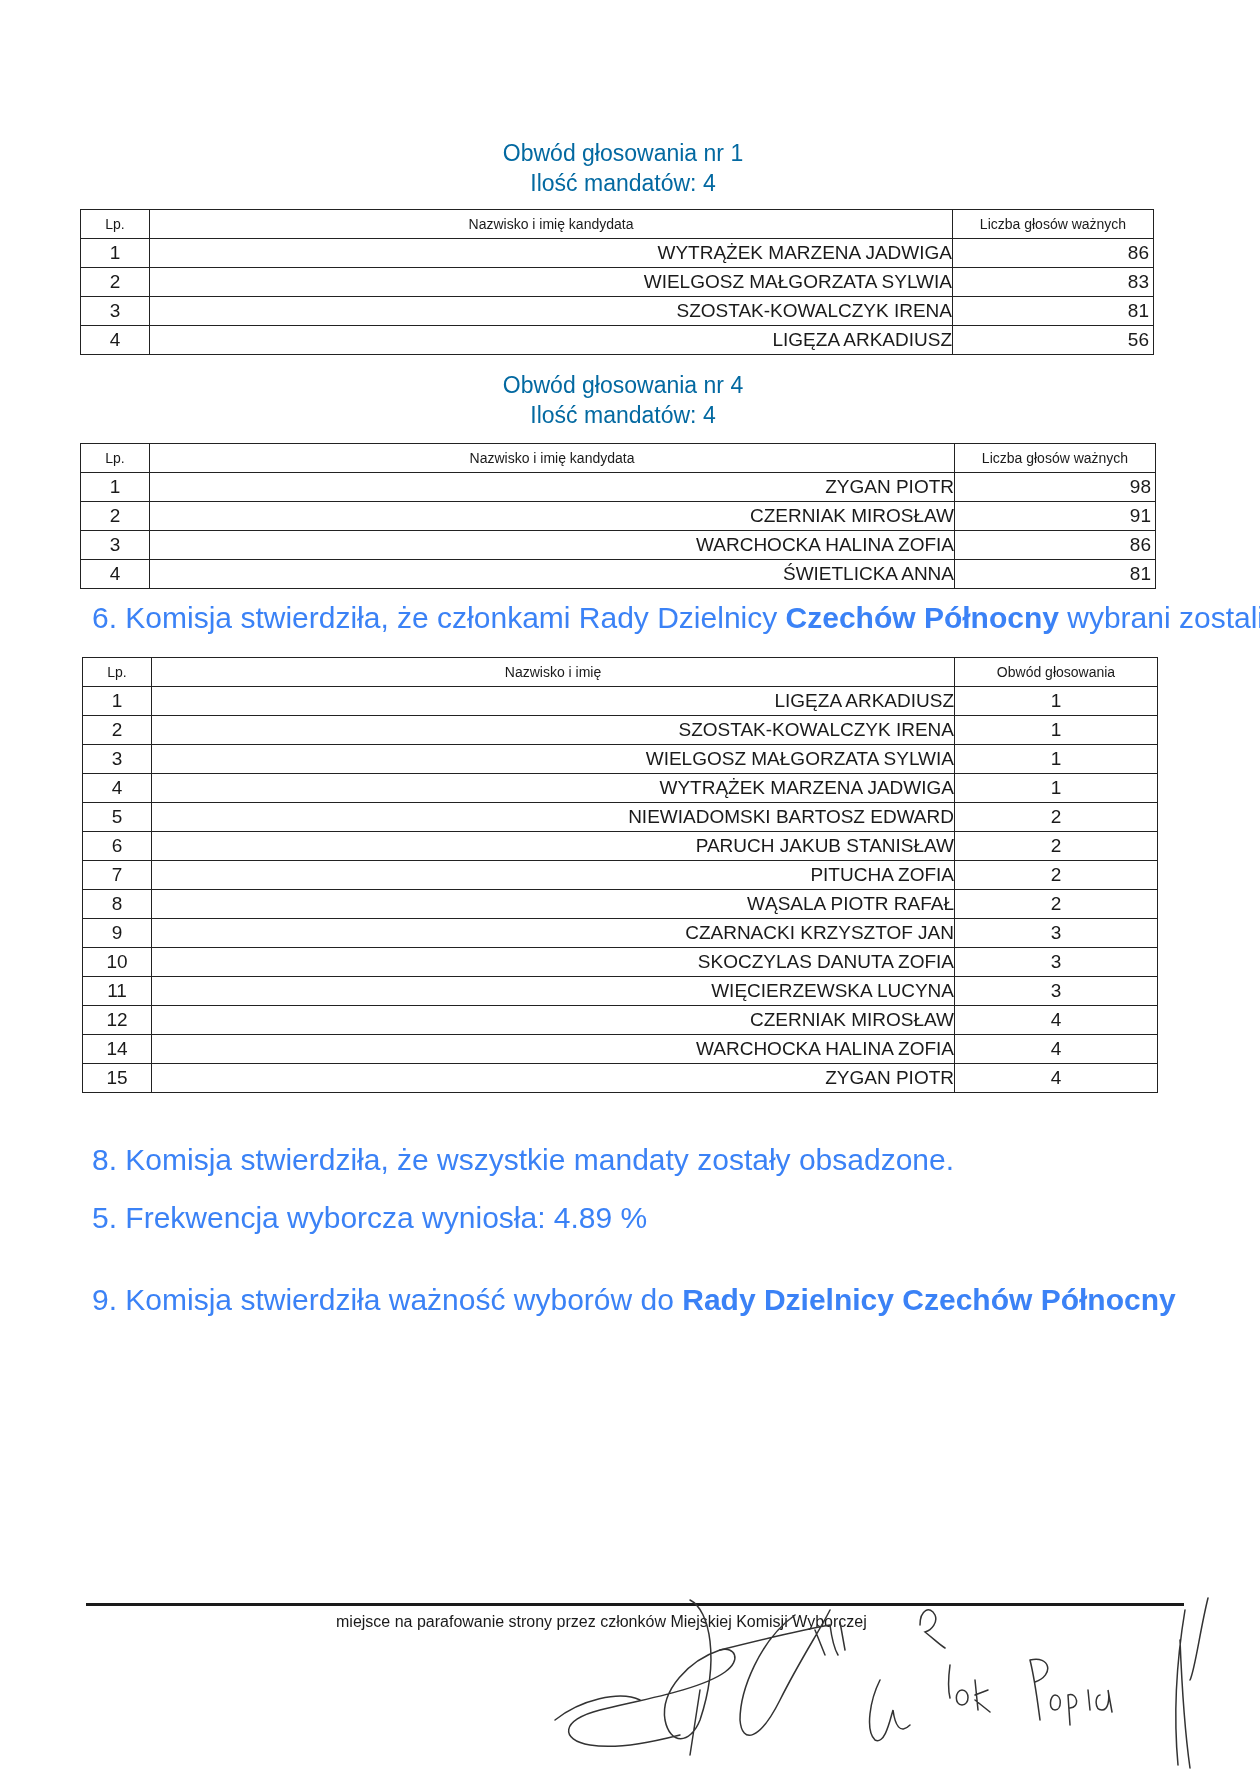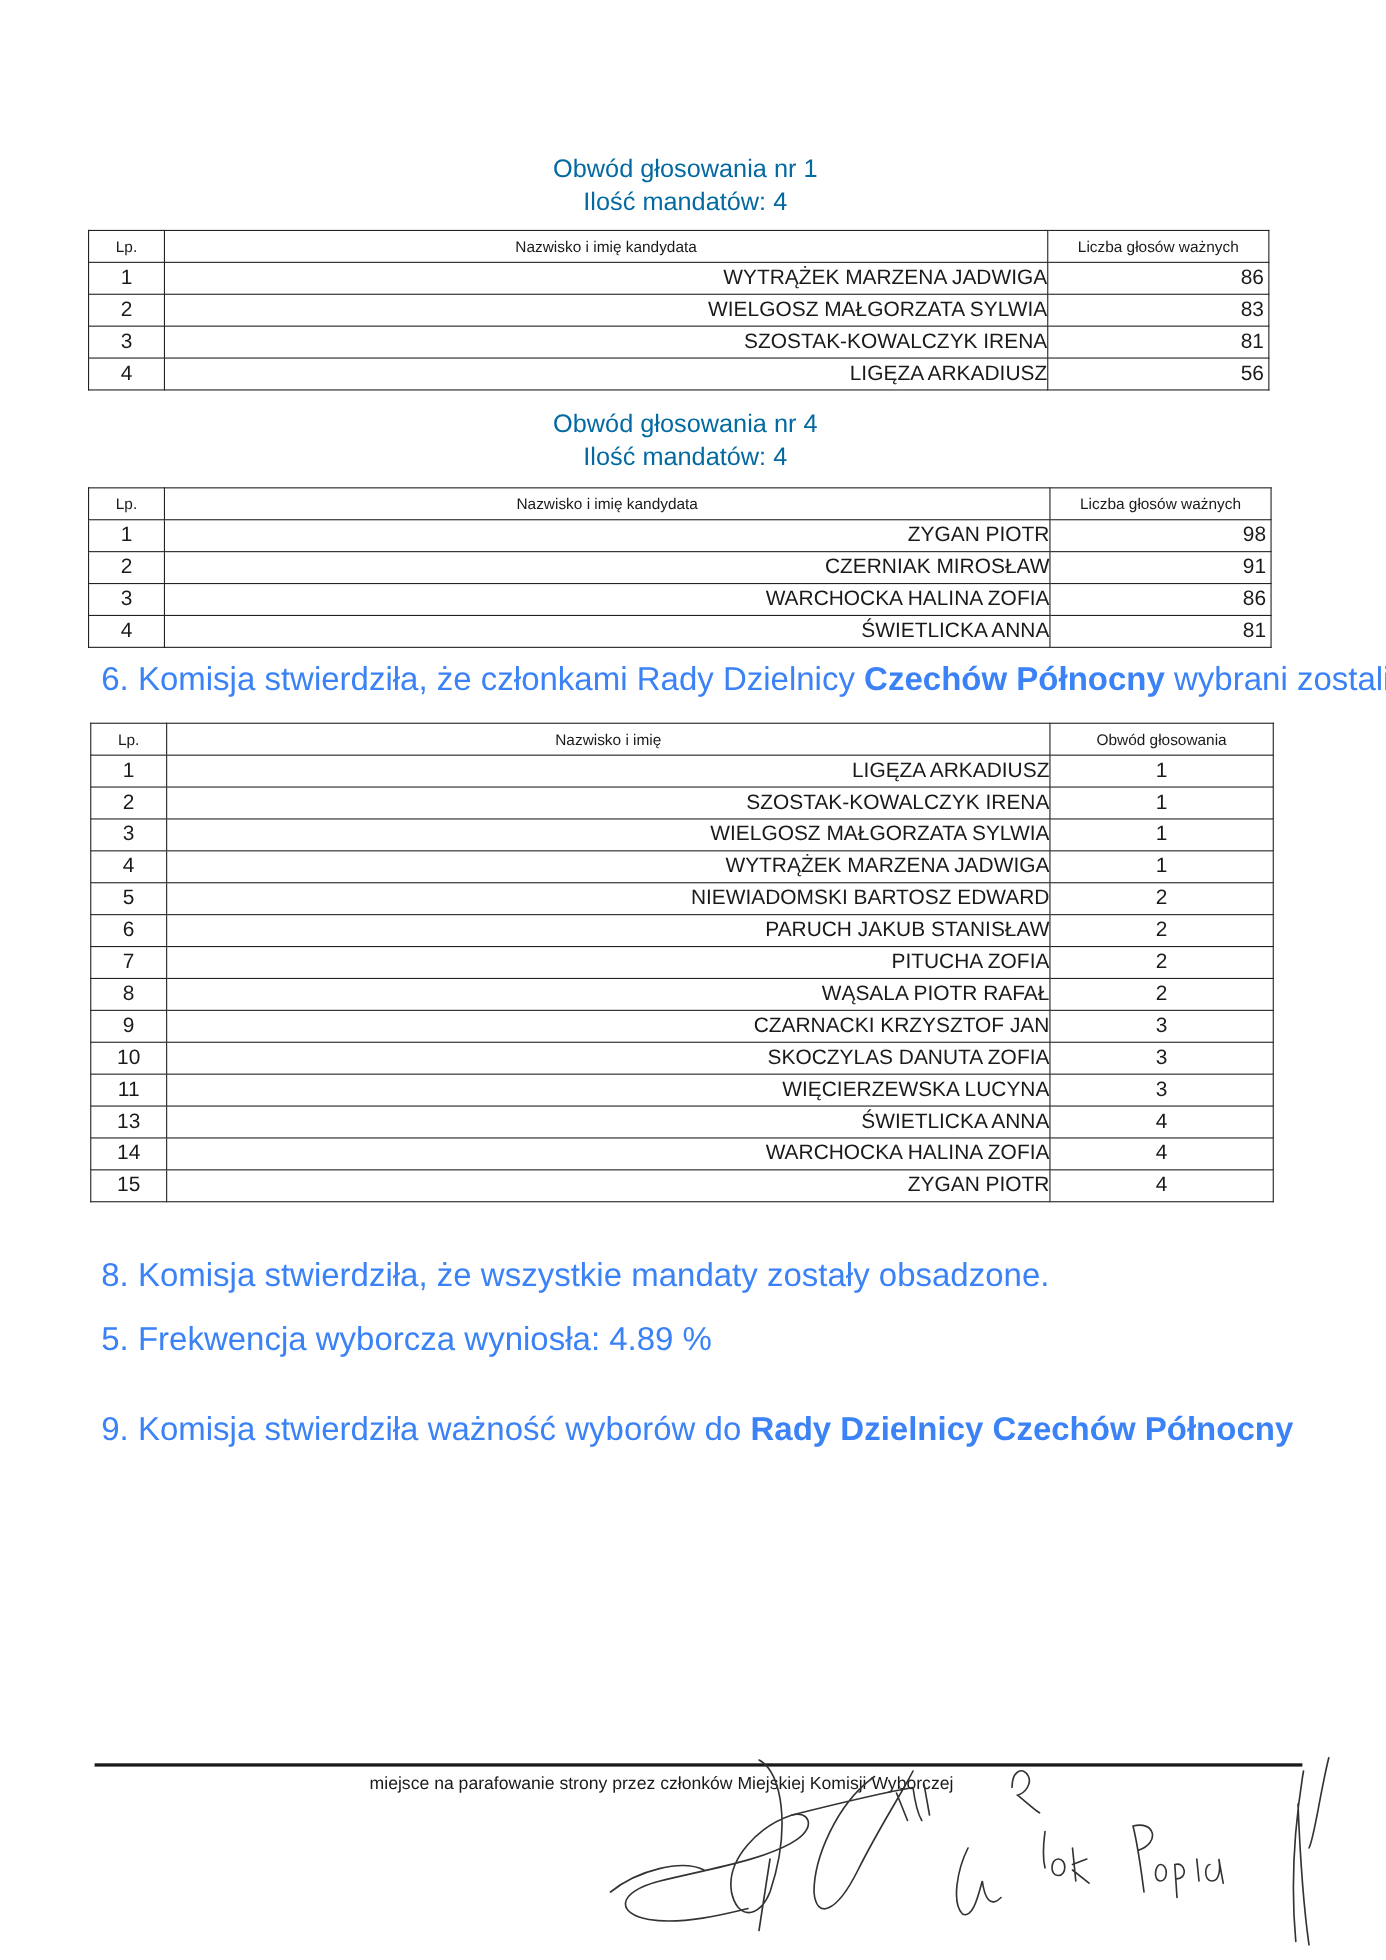--- a/index.html
+++ b/index.html
@@ -174,22 +174,22 @@
         <td class="lp">10</td>
         <td class="name">SKOCZYLAS DANUTA ZOFIA</td>
         <td class="ctr">3</td>
       </tr>
       <tr>
         <td class="lp">11</td>
         <td class="name">WIĘCIERZEWSKA LUCYNA</td>
         <td class="ctr">3</td>
       </tr>
       <tr>
-        <td class="lp">13</td>
-        <td class="name">ŚWIETLICKA ANNA</td>
+        <td class="lp">12</td>
+        <td class="name">CZERNIAK MIROSŁAW</td>
         <td class="ctr">4</td>
       </tr>
       <tr>
         <td class="lp">14</td>
         <td class="name">WARCHOCKA HALINA ZOFIA</td>
         <td class="ctr">4</td>
       </tr>
       <tr>
         <td class="lp">15</td>
         <td class="name">ZYGAN PIOTR</td>

